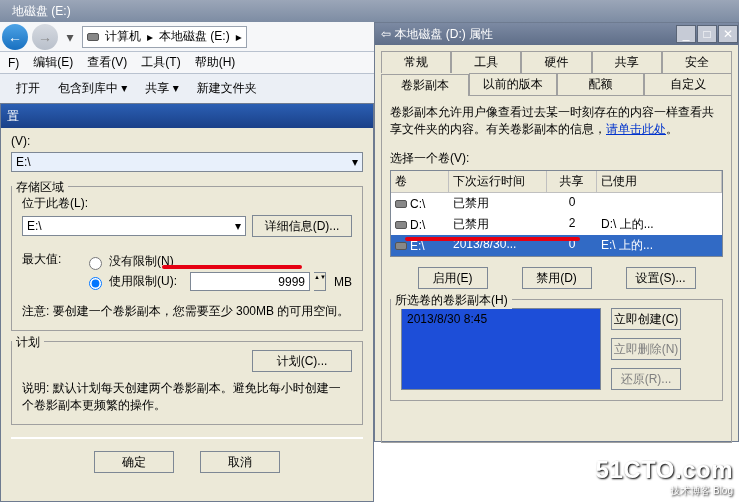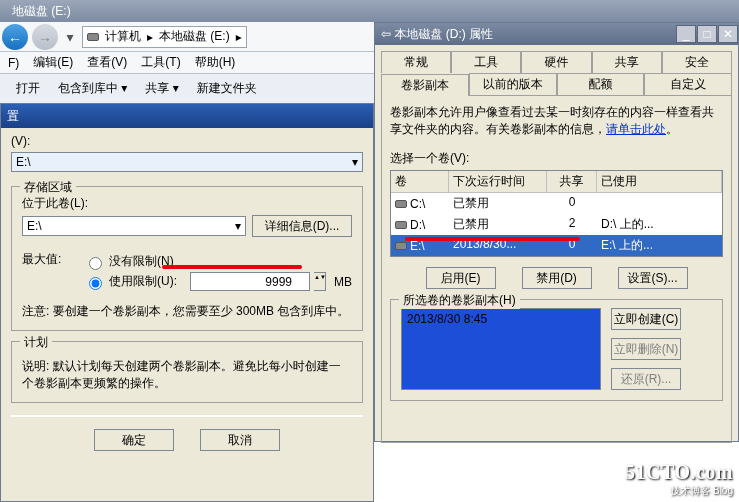--- a/index.html
+++ b/index.html
@@ -18,26 +18,26 @@
 .exp-toolbar { height: 30px; background: #ebeff5; border-bottom: 1px solid #b9c2cf; display: flex; align-items: center; gap: 18px; padding-left: 16px; }
 
 
 .dlg-left { position: absolute; left: 0; top: 103px; width: 374px; height: 399px; background: #ece9d8; border: 1px solid #6e7b90; }
 .dlg-left .title { height: 24px; background: linear-gradient(#2b5fb3, #1a4088); color: #fff; display: flex; align-items: center; padding-left: 6px; }
 .dlg-body { padding: 6px 10px 0 10px; color: #000; }
 .dlg-body .row { margin-bottom: 4px; }
 .combo { display: flex; align-items: center; gap: 6px; }
 .combo select, .combo .fake-sel { flex: 1; height: 20px; border: 1px solid #7e8895; background: #fff; padding: 0 4px; display: flex; align-items: center; justify-content: space-between; }
 .fieldset { border: 1px solid #a0a0a0; padding: 8px 10px 10px 10px; margin: 6px 0 10px 0; position: relative; }
-.fieldset .legend { position: absolute; top: -8px; left: 8px; background: #ece9d8; padding: 0 4px; }
+.fieldset .legend { position: absolute; top: -8px; left: 0; background: #ece9d8; padding: 0 4px; }
 .btn { height: 22px; min-width: 70px; border: 1px solid #7e8895; background: #ece9d8; padding: 0 0; display: inline-flex; align-items: center; justify-content: center; cursor: default; }
 .btn.wide { min-width: 100px; }
 .btn.primary { min-width: 80px; }
 .radio-row { display: flex; align-items: center; gap: 4px; margin: 2px 0; }
-input[type=text].num { width: 120px; height: 19px; text-align: right; border: 1px solid #7e8895; padding-right: 17px; }
+input[type=text].num { width: 120px; height: 19px; text-align: right; border: 1px solid #7e8895; padding-right: 4px; }
 .footer-btns { display: flex; gap: 26px; justify-content: center; margin-top: 12px; padding-bottom: 8px; border-top: 2px solid #fff; padding-top: 12px; }
 .redline { position: absolute; height: 4px; background: #e60012; border-radius: 3px; }
 
 
 .dlg-right { position: absolute; left: 374px; top: 22px; width: 365px; height: 420px; background: #ece9d8; border: 1px solid #6e7b90; }
 .dlg-right .title { height: 22px; background: linear-gradient(#7c8aa3, #5f6e88); color: #fff; display: flex; align-items: center; padding-left: 6px; gap: 6px; justify-content: space-between; }
 .sysbtns { display: flex; }
 .sysbtns div { width: 20px; height: 18px; border: 1px solid #5a6577; background: #c6cbd6; margin-left: 1px; display: flex; align-items: center; justify-content: center; }
 .tabs { margin: 6px 6px 0 6px; }
 .tabrow { display: flex; }
@@ -48,29 +48,29 @@
 .vol-table { border: 1px solid #7e8895; background: #fff; margin-top: 3px; }
 .vol-head { display: flex; background: #ece9d8; border-bottom: 1px solid #c0c0c0; }
 .vol-head div { border-right: 1px solid #c0c0c0; padding: 2px 4px; }
 .vol-row { display: flex; padding: 1px 0; }
 .vol-row.sel { background: #316ac5; color: #fff; }
 .vol-row div { padding: 1px 4px; }
 .c-vol { width: 58px; display: flex; align-items: center; gap: 3px; }
 .c-time { width: 98px; }
 .c-shared { width: 50px; text-align: center; }
 .c-used { flex: 1; }
-.vol-btns { display: flex; gap: 26px; justify-content: center; margin: 10px 0; }
+.vol-btns { display: flex; gap: 34px; justify-content: center; margin: 10px 0; }
 .listbox { border: 1px solid #7e8895; background: #1d4ed8; height: 82px; padding: 3px 5px; width: 200px; }
 .sidebtns { display: flex; flex-direction: column; gap: 8px; }
 .btn.disabled { color: #808080; }
 .hd-icon { width: 12px; height: 8px; background: #888; border-radius: 2px; border: 1px solid #555; display: inline-block; }
 
 
 .wm { position: absolute; right: 6px; bottom: 4px; color: #fff; text-shadow: 1px 1px 2px #000; font-family: Arial; text-align: right; }
-.wm .big { font-size: 20px; font-weight: bold; letter-spacing: 0.5px; font-family: Liberation Serif, serif; }
+.wm .big { font-size: 24px; font-weight: bold; letter-spacing: 0.5px; }
 .wm .sm { font-size: 10px; }
 </style>
 </head>
 <body>
 
 <div class="explorer">
   <div class="exp-title">
     <span>地磁盘 (E:)</span>
   </div>
   <div class="exp-nav">
@@ -134,26 +134,27 @@
           <div class="radio-row">
             <input type="radio" name="lim" checked="" style="">
             <span>使用限制(U):</span>
             <span style="flex:1"></span>
             <input type="text" class="num" value="9999" style="">
             <span style="width:12px;height:19px;border:1px solid #7e8895;border-left:0;display:inline-flex;flex-direction:column;font-size:6px;line-height:8px;text-align:center;">▲▼</span>
             <span style="margin-left:4px;">MB</span>
           </div>
         </div>
       </div>
-      <div style="margin-top:10px;">注意: 要创建一个卷影副本，您需要至少 300MB 包含到库中。</div>
+      <div style="margin-top:10px;">注意: 要创建一个卷影副本，您需要至少 300MB 的可用空间。</div>
       <div class="redline" style="left:150px; top:78px; width:140px;"></div>
     </div>
 
     <div class="fieldset">
       <span class="legend">计划</span>
+      <div style="text-align:right;"><div class="btn wide">计划(C)...</div></div>
       <div style="margin-top:8px;">说明: 默认计划每天创建两个卷影副本。避免比每小时创建一个卷影副本更频繁的操作。</div>
     </div>
 
     <div class="footer-btns">
       <div class="btn primary">确定</div>
       <div class="btn primary">取消</div>
     </div>
   </div>
 </div>
 

